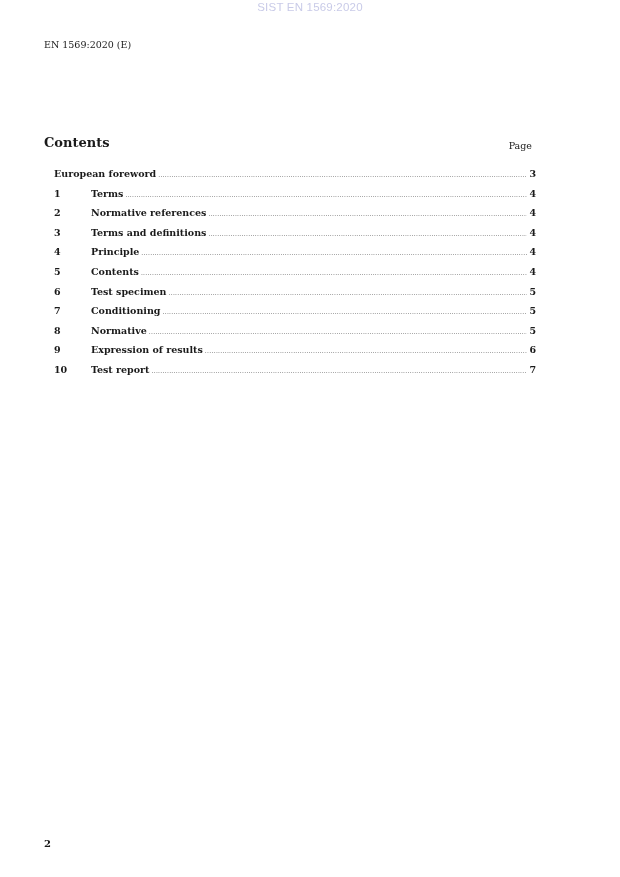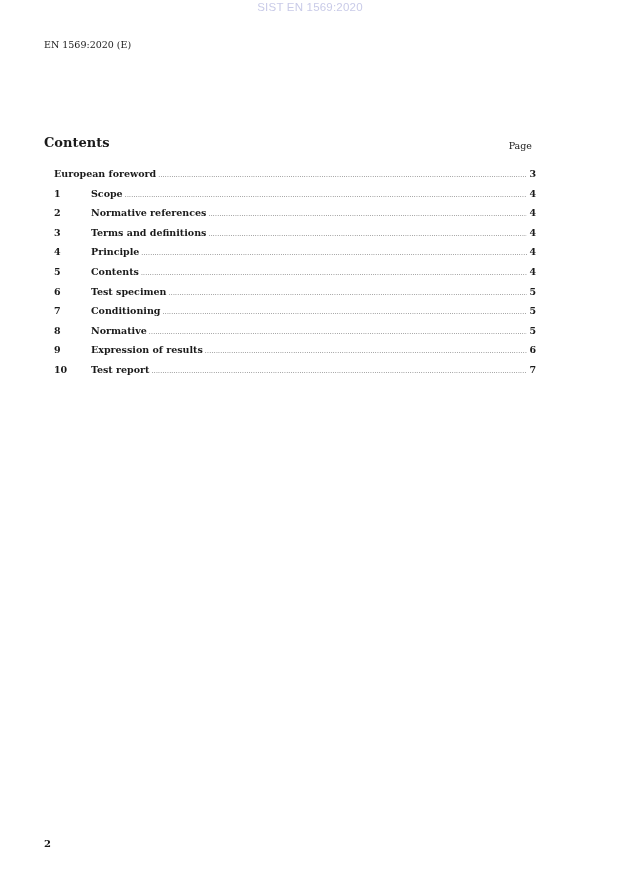--- a/index.html
+++ b/index.html
@@ -31,21 +31,21 @@
 <div class="page-label">Page</div>
 
 <div class="toc">
   <div class="toc-row">
     <span class="toc-title">European foreword</span>
     <span class="toc-dots"></span>
     <span class="toc-page">3</span>
   </div>
   <div class="toc-row">
     <span class="toc-num">1</span>
-    <span class="toc-title">Scope</span>
+    <span class="toc-title">Terms</span>
     <span class="toc-dots"></span>
     <span class="toc-page">4</span>
   </div>
   <div class="toc-row">
     <span class="toc-num">2</span>
     <span class="toc-title">Normative references</span>
     <span class="toc-dots"></span>
     <span class="toc-page">4</span>
   </div>
   <div class="toc-row">

